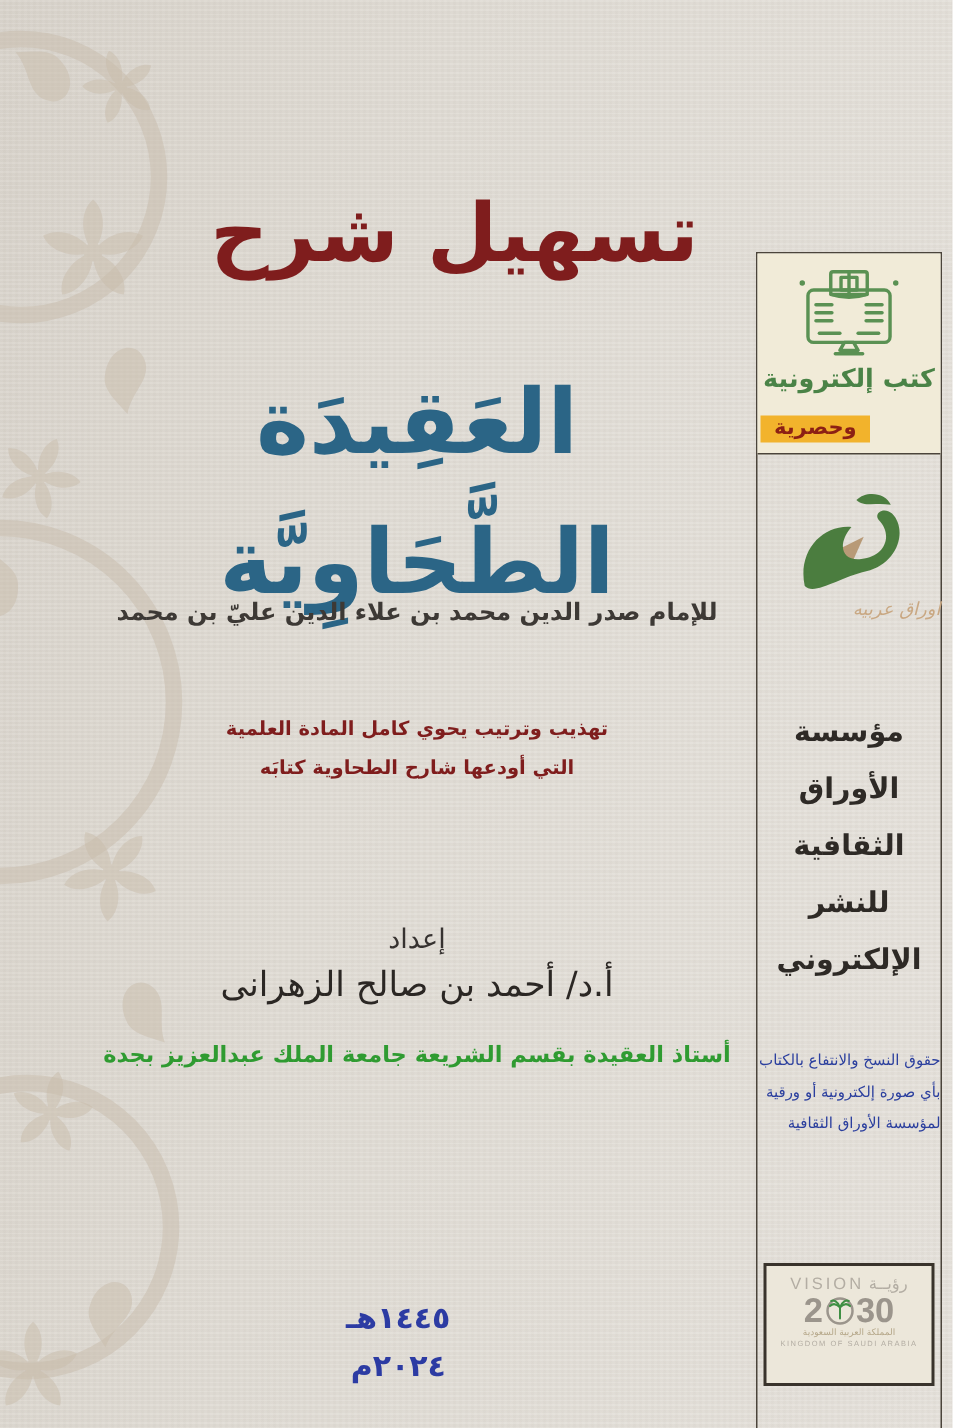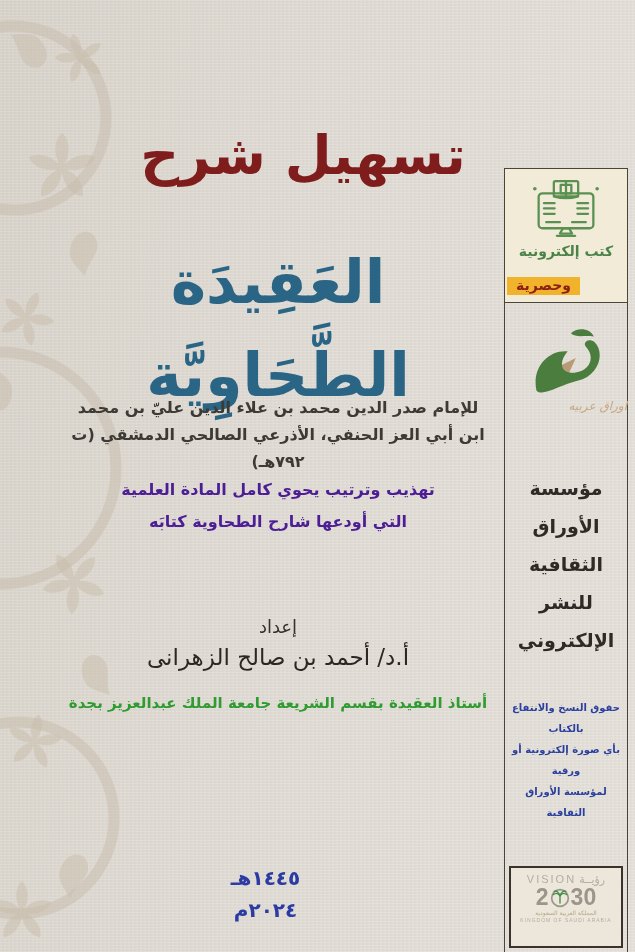--- a/index.html
+++ b/index.html
@@ -18,45 +18,45 @@
 
   
   .main-col{position:absolute;left:50px;top:0;width:456px;height:952px;text-align:center;direction:rtl;}
   .title-red{position:absolute;top:124px;right:0;left:0;transform:translateX(25px);
     font-size:54px;font-weight:bold;color:#7f1d1d;letter-spacing:1px;}
   .title-main{position:absolute;top:236px;right:-20px;left:-20px;
     font-size:60px;line-height:1.55;font-weight:bold;color:#2b6586;}
   .author{position:absolute;top:394px;right:0;left:0;
     font-size:16px;line-height:1.7;font-weight:bold;color:#3d3935;}
   .subtitle{position:absolute;top:474px;right:0;left:0;
-    font-size:16px;line-height:2.0;font-weight:bold;color:#4c1d95;}
+    font-size:13px;line-height:2.0;font-weight:bold;color:#7f1d1d;}
   .prepared{position:absolute;top:616px;right:0;left:0;font-size:18px;color:#363230;}
   .preparer{position:absolute;top:644px;right:0;left:0;font-size:23px;color:#2b2724;}
   .preparer-title{position:absolute;top:694px;right:0;left:0;
     font-size:15px;font-weight:bold;color:#2f9b31;}
   .years{position:absolute;top:862px;right:0;left:-25px;
     font-size:20px;line-height:1.6;font-weight:bold;color:#2c3ba3;}
 
   
   .sidebar{position:absolute;left:504px;top:168px;width:122px;height:784px;
     border:1px solid #4b443b;border-bottom:none;}
   .badge-sec{position:absolute;top:0;left:0;right:0;height:133px;
     background:#f1ebd8;border-bottom:1px solid #4b443b;}
   .badge-sec svg{display:block;margin:10px auto 2px auto;}
-  .ebooks-label{text-align:center;font-size:14px;font-weight:bold;color:#4a8347;direction:rtl;}
+  .ebooks-label{text-align:center;font-size:17px;font-weight:bold;color:#4a8347;direction:rtl;}
   .excl-chip{position:absolute;left:2px;bottom:7px;background:#f2b32c;color:#8c2014;
     font-size:14px;font-weight:bold;padding:0 9px 2px 9px;direction:rtl;}
   .logo-sec{position:absolute;top:152px;left:0;right:0;height:120px;text-align:right;font-style:italic;}
   .logo-sec svg{display:block;margin:4px auto 0 auto;}
   .logo-text{font-size:12px;color:#c9a883;direction:rtl;letter-spacing:1px;}
   .foundation{position:absolute;top:300px;left:0;right:0;text-align:center;direction:rtl;
     font-size:19px;font-weight:bold;color:#2e2a26;line-height:2.0;}
-  .copyright{position:absolute;top:528px;left:0;right:0;text-align:center;direction:rtl;
-    font-size:10px;font-weight:bold;color:#2b3f9e;line-height:2.1;}
-  .vision-box{position:absolute;top:697px;left:4px;right:4px;height:78px;
+  .copyright{position:absolute;top:528px;left:0;right:0;text-align:right;direction:rtl;
+    font-size:10px;font-weight:normal;color:#2b3f9e;line-height:2.1;}
+  .vision-box{position:absolute;top:673px;left:4px;right:4px;height:78px;
     border:2px solid #39332c;background:#ece7da;text-align:center;overflow:hidden;}
   .vision-row1{margin-top:5px;font-size:11px;color:#b3ada3;
     font-family:"Liberation Sans",sans-serif;}
   .vision-row1 .v-en{letter-spacing:2px;}
   .vision-row1 .v-ar{font-family:"DejaVu Sans",sans-serif;font-size:11px;}
   .vision-year{font-size:23px;line-height:1.0;font-weight:bold;color:#9b958c;
     font-family:"Liberation Sans",sans-serif;display:flex;align-items:center;justify-content:center;gap:1px;}
   .vision-country-ar{font-size:6px;color:#b5a789;direction:rtl;line-height:1.3;}
   .vision-country-en{font-size:5px;letter-spacing:1px;color:#b3ada3;
     font-family:"Liberation Sans",sans-serif;line-height:1.3;}
@@ -99,21 +99,20 @@
     <use href="#leaf" transform="translate(40,40) rotate(100)"></use>
     <use href="#leaf" transform="translate(60,870) rotate(-20)"></use>
   </g>
 </svg>
 
 <div class="main-col">
   <div class="title-red">تسهيل شرح</div>
   <div class="title-main">العَقِيدَة الطَّحَاوِيَّة</div>
   <div class="author">
     <div>للإمام صدر الدين محمد بن علاء الدين عليّ بن محمد</div>
-    <div>ابن أبي العز الحنفي، الأذرعي الصالحي الدمشقي (ت ٧٩٢هـ)</div>
   </div>
   <div class="subtitle">
     <div>تهذيب وترتيب يحوي كامل المادة العلمية</div>
     <div>التي أودعها شارح الطحاوية كتابَه</div>
   </div>
   <div class="prepared">إعداد</div>
   <div class="preparer">أ.د/ أحمد بن صالح الزهرانى</div>
   <div class="preparer-title">أستاذ العقيدة بقسم الشريعة جامعة الملك عبدالعزيز   بجدة</div>
   <div class="years">
     <div>١٤٤٥هـ</div>

